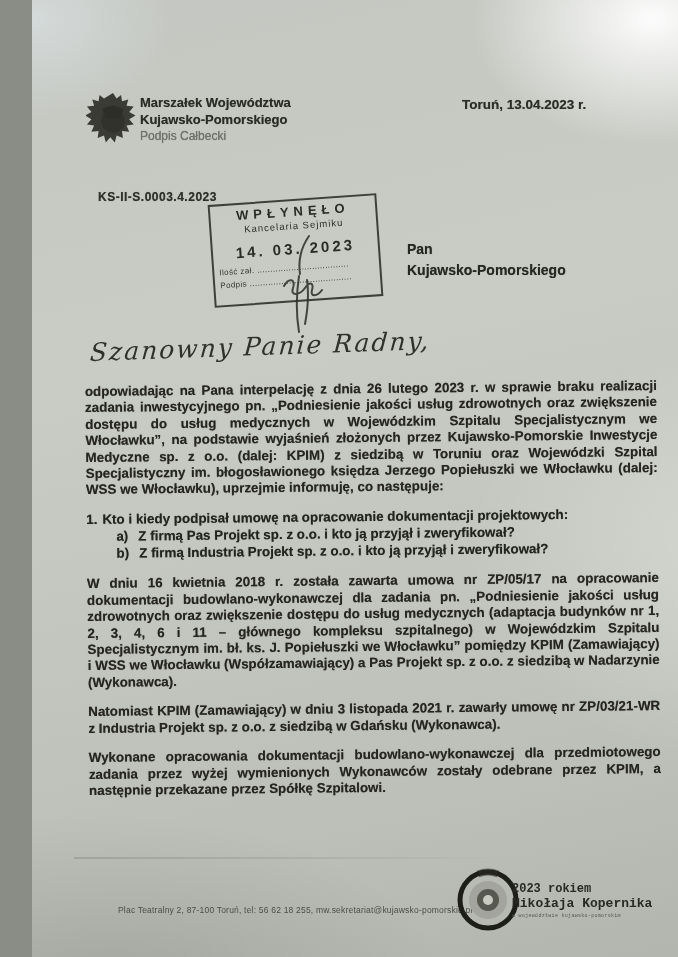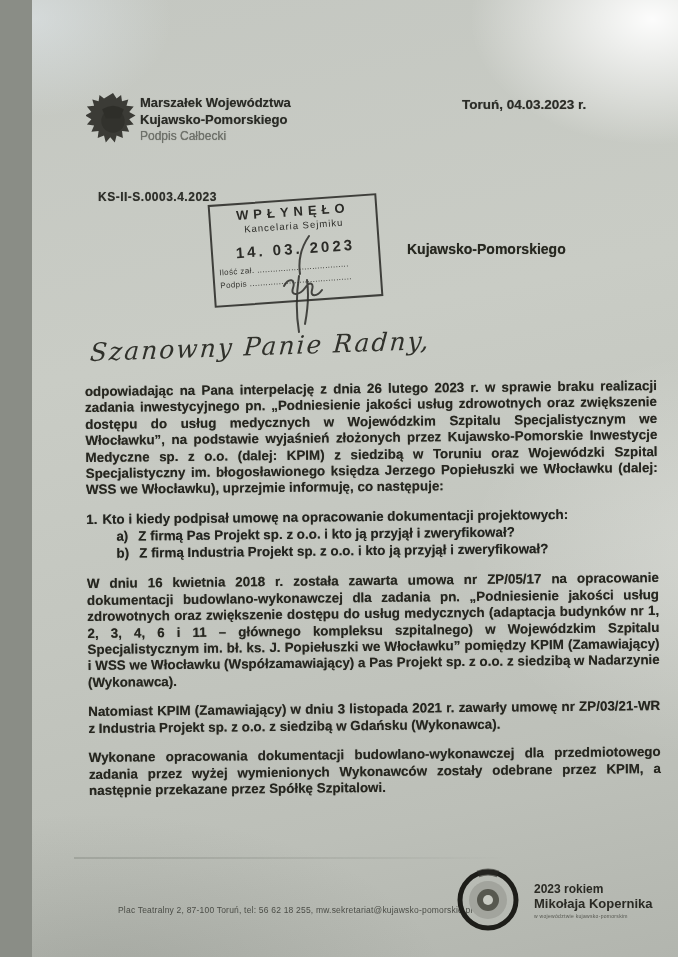--- a/index.html
+++ b/index.html
@@ -48,21 +48,21 @@
   .bodytext p{margin:0 0 13px;font-size:13.4px;line-height:16.4px;text-align:justify;font-weight:bold;color:#26261f;}
   .qnum{display:flex;gap:5px;font-size:13.4px;line-height:16.4px;font-weight:bold;margin:2px 0 0;}
   .qitems{padding-left:30px;margin:1px 0 14px;}
   .qitem{display:flex;gap:10px;font-size:13.4px;line-height:16.6px;font-weight:bold;}
   
   .foldline{left:42px;top:857px;width:430px;height:2px;
     background:linear-gradient(to right,rgba(110,115,107,.3),rgba(110,115,107,.15) 65%,rgba(110,115,107,0));
     filter:blur(.4px);}
   .footer{left:86px;top:905px;font-size:8.5px;letter-spacing:.2px;color:#4b4d47;}
   .badge-logo{left:424px;top:868px;}
-  .badge-text{left:502px;top:882px;font-family:Liberation Sans, sans-serif;color:#2a2a24;}
+  .badge-text{left:480px;top:882px;font-family:Liberation Mono, monospace;color:#2a2a24;}
   .badge-text .l1{font-size:12px;font-weight:bold;line-height:14px;}
   .badge-text .l2{font-size:13px;font-weight:bold;line-height:15px;}
   .badge-text .l3{font-size:5px;color:#55564f;margin-top:2px;letter-spacing:.3px;}
   .eagle{left:54px;top:90px;filter:blur(.4px);}
 </style>
 </head>
 <body>
 
 <div class="photo">
 
@@ -73,39 +73,40 @@
       <path d="M18 20 q12 -8 24 0 l-4 10 -16 0z" fill="#2e2e29"></path>
     </svg>
   </div>
 
   <div class="abs sender soft">
     <div class="b">Marszałek Województwa</div>
     <div class="b">Kujawsko-Pomorskiego</div>
     <div class="muted">Podpis Całbecki</div>
   </div>
 
-  <div class="abs dateline soft">Toruń, 04.03.2023 r.</div>
+  <div class="abs dateline soft">Toruń, 13.04.2023 r.</div>
 
   <div class="abs refnum soft">KS-II-S.0003.4.2023</div>
 
   <div class="abs stamp">
     <div class="t">WPŁYNĘŁO</div>
     <div class="s">Kancelaria Sejmiku</div>
     <div class="d">14. 03. 2023</div>
     <div class="l">Ilość zał. ...................................</div>
     <div class="l">Podpis .......................................</div>
   </div>
 
   <div class="abs sig">
     <svg width="80" height="105" viewBox="0 0 80 105">
       <path d="M44 4 c-7 10 -11 24 -9 38 m-16 12 c5 -9 12 -7 9 2 c-3 9 7 7 12 0 c5 -7 9 -5 7 2 c-2 7 5 7 10 0 M34 44 c-3 20 -3 38 0 56 m8 -52 c2 14 1 28 -2 44" stroke="#2c2c28" fill="none" stroke-width="2" stroke-linecap="round" opacity=".85"></path>
     </svg>
   </div>
 
   <div class="abs recipient soft">
+    <div>Pan</div>
     <div>Kujawsko-Pomorskiego</div>
   </div>
 
   <div class="abs greeting">Szanowny Panie Radny,</div>
 
   <div class="abs bodytext soft">
     <p>odpowiadając na Pana interpelację z dnia 26 lutego 2023 r. w sprawie braku realizacji zadania inwestycyjnego pn. „Podniesienie jakości usług zdrowotnych oraz zwiększenie dostępu do usług medycznych w Wojewódzkim Szpitalu Specjalistycznym we Włocławku”, na podstawie wyjaśnień złożonych przez Kujawsko-Pomorskie Inwestycje Medyczne sp. z o.o. (dalej: KPIM) z siedzibą w Toruniu oraz Wojewódzki Szpital Specjalistyczny im. błogosławionego księdza Jerzego Popiełuszki we Włocławku (dalej: WSS we Włocławku), uprzejmie informuję, co następuje:</p>
 
     <div class="qnum">
       <span>1.</span>

